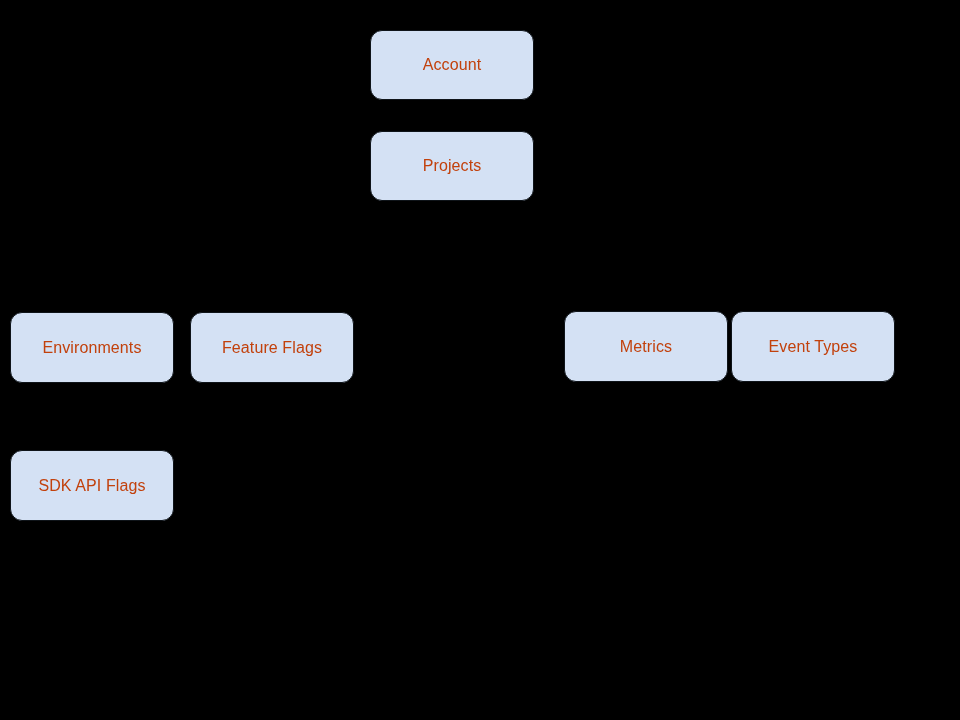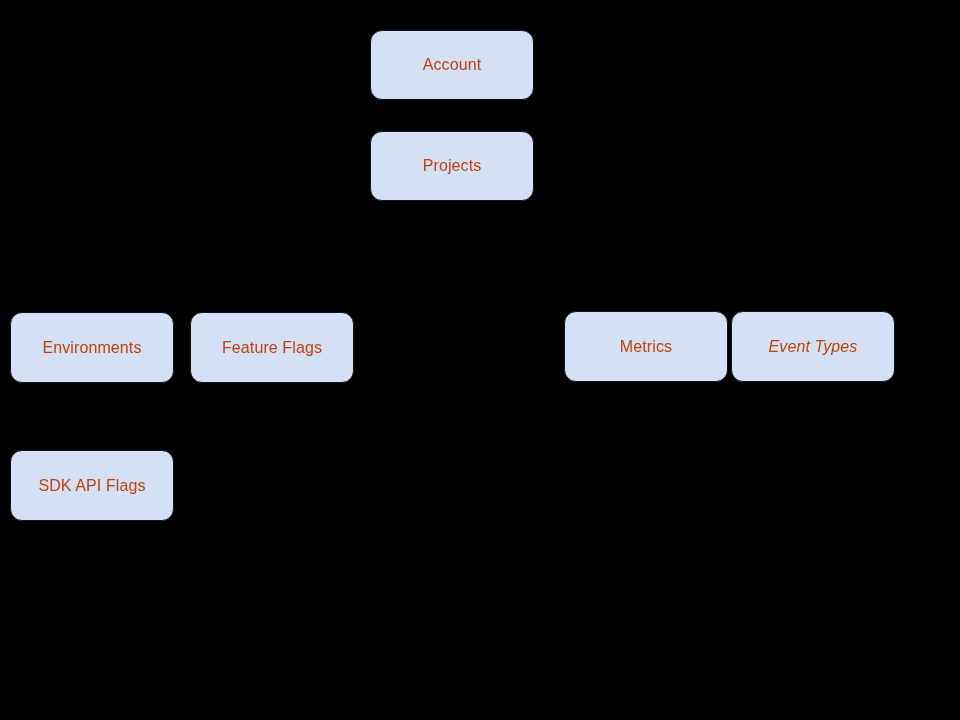--- a/index.html
+++ b/index.html
@@ -67,21 +67,21 @@
 
   <div class="node" style="left:190px; top:312px; width:164px; height:71px;">
     <span class="node-label">Feature Flags</span>
   </div>
 
 
   <div class="node" style="left:551px; top:311px; width:164px; height:71px;margin-left:13px;">
     <span class="node-label">Metrics</span>
   </div>
 
-  <div class="node" style="left:731px; top:311px; width:164px; height:71px;font-style:italic;">
+  <div class="node" style="left:731px; top:311px; width:164px; height:71px;">
     <span class="node-label">Event Types</span>
   </div>
 
   <div class="node" style="left:10px; top:450px; width:164px; height:71px;">
     <span class="node-label">SDK API Flags</span>
   </div>
 
 </div>
 
 </body></html>

